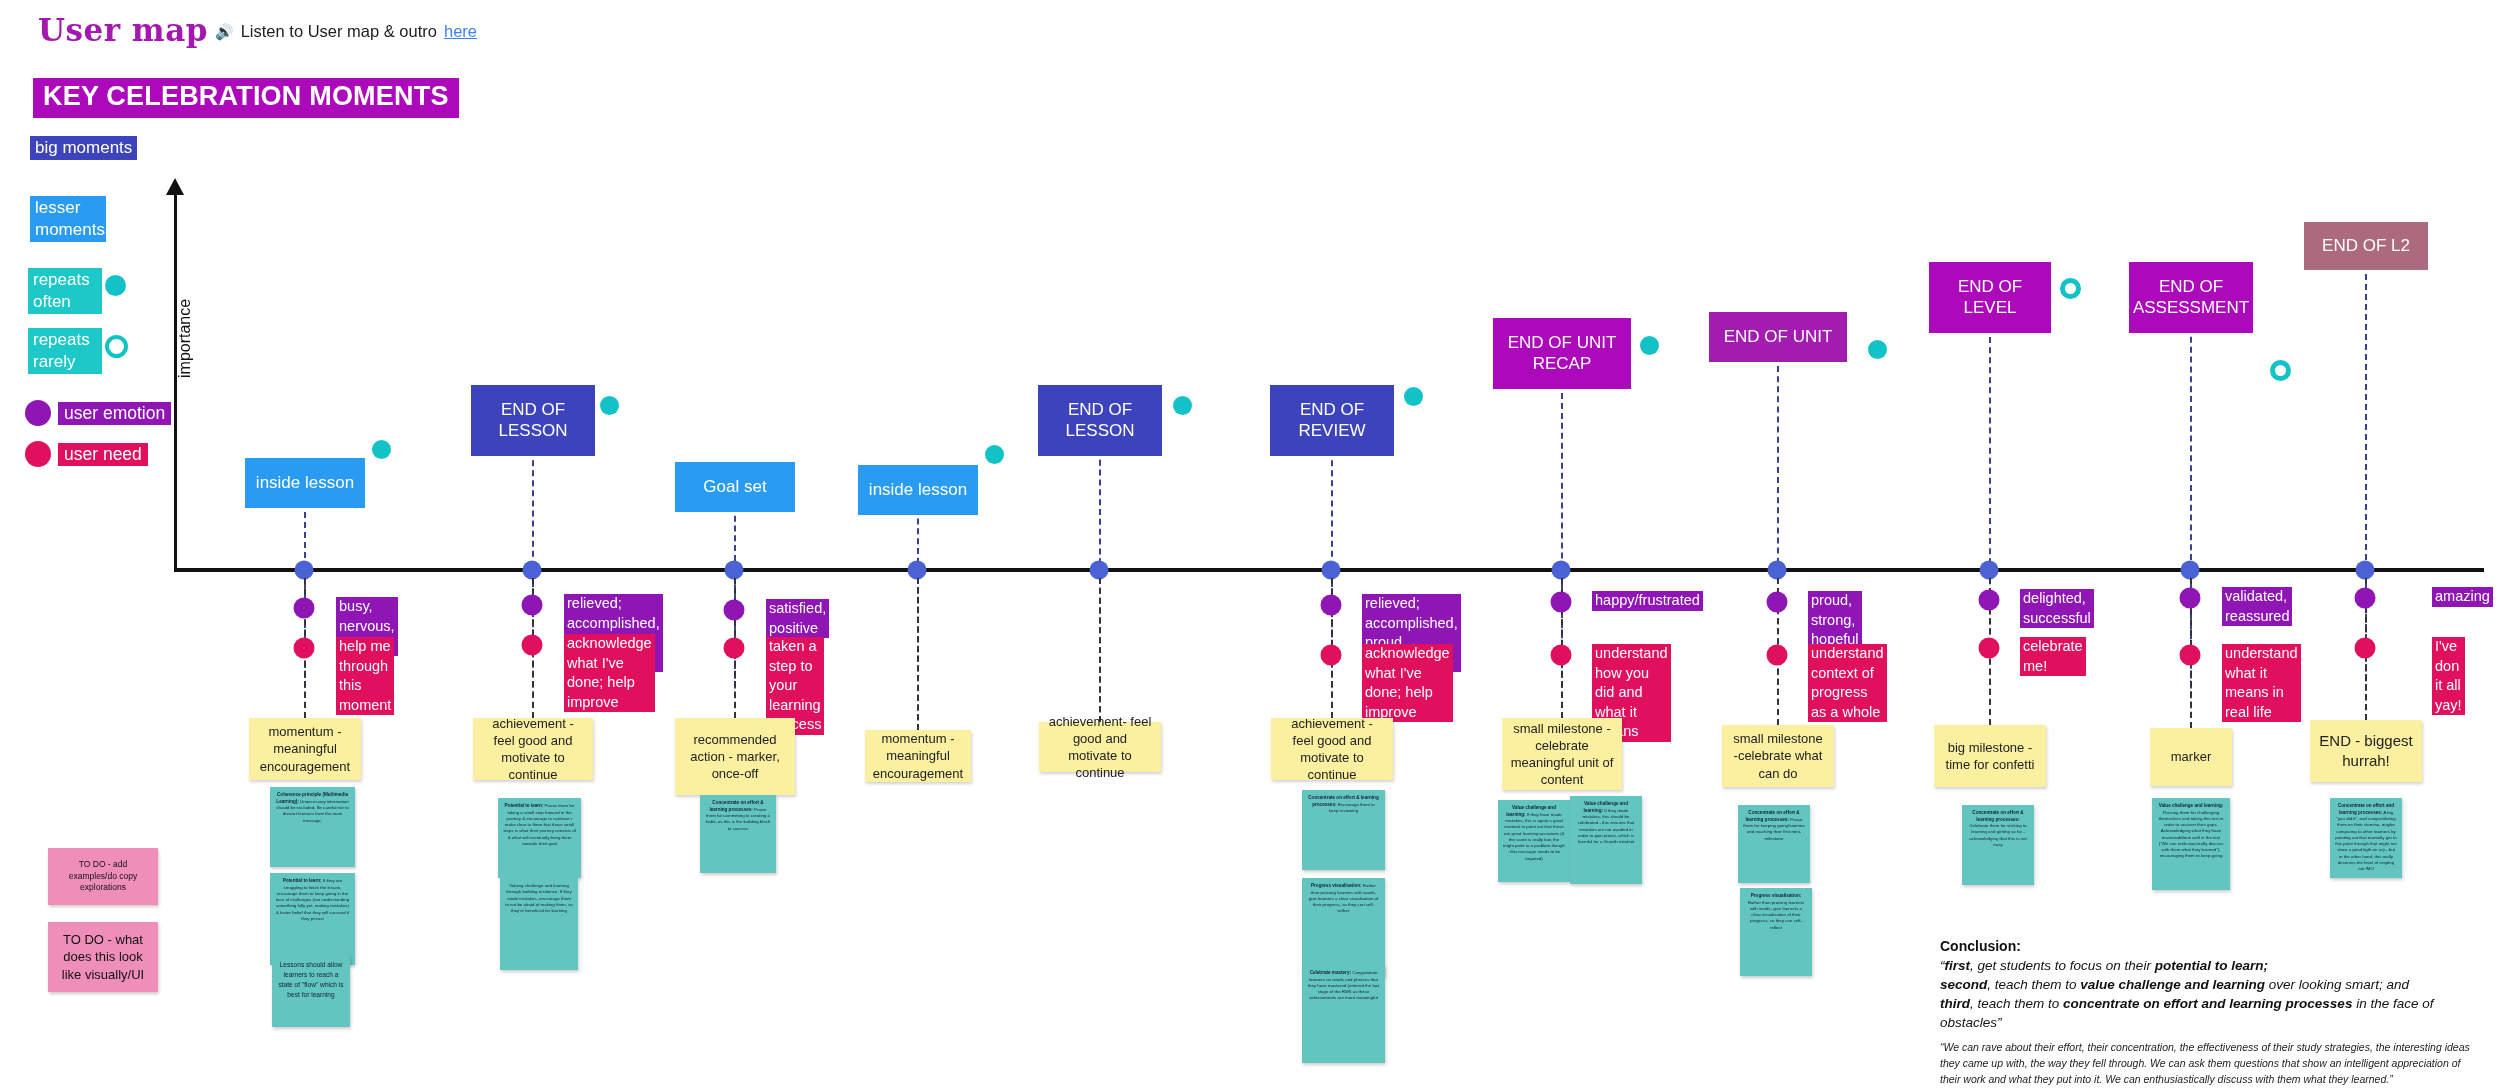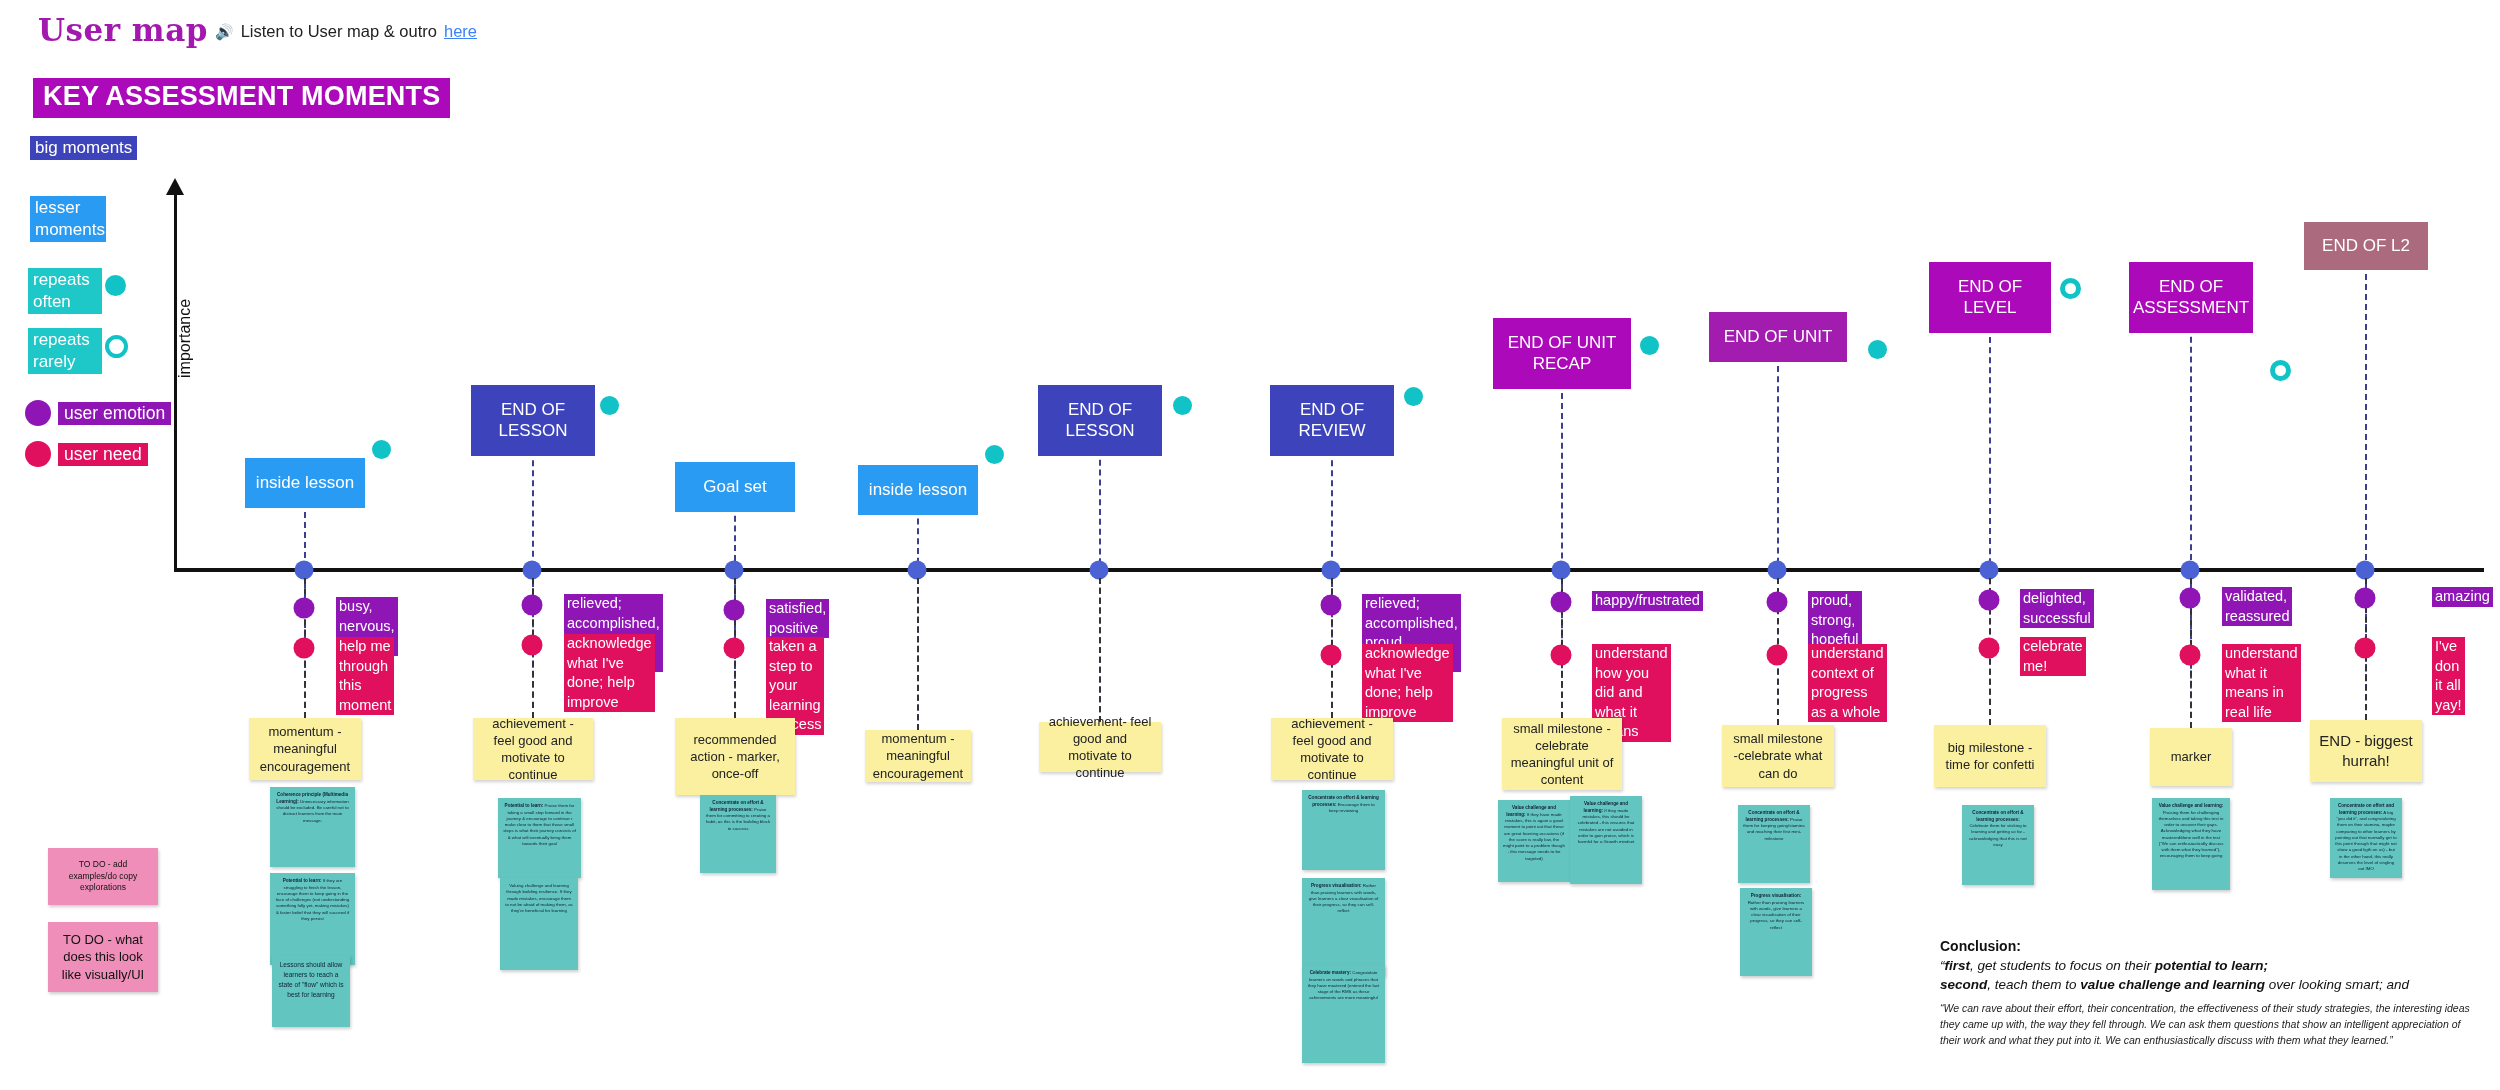--- a/index.html
+++ b/index.html
@@ -88,21 +88,21 @@
 </style>
 </head>
 <body>
 
 <div class="abs" id="title-logo">User map</div>
 <div class="abs" id="audio-row">
   <span class="ico">🔊</span>
   <span>Listen to User map &amp; outro</span>
   <a href="#" id="audio-link">here</a>
 </div>
-<div class="abs" id="banner">KEY ASSESSMENT MOMENTS</div>
+<div class="abs" id="banner">KEY CELEBRATION MOMENTS</div>
 
 <div class="abs lg-tag" id="lg-big">big moments</div>
 <div class="abs lg-tag" id="lg-lesser">lesser moments</div>
 <div class="abs lg-tag" id="lg-rep-often">repeats often</div>
 <div class="abs lg-dot-fill" id="lg-dot1"></div>
 <div class="abs lg-tag" id="lg-rep-rarely">repeats rarely</div>
 <div class="abs lg-dot-open" id="lg-dot2"></div>
 
 <div class="abs lg-row" id="lg-emotion">
   <div class="lg-bullet" style="background:#9015b5"></div>
@@ -243,20 +243,21 @@
       <div class="need-dot" style="top: 648px;"></div>
       <div class="need-lbl" style="left: 66px; top: 637px; max-width: 118px;">I've don it all yay!</div>
       <div class="ynote big" style="top: 720px; width: 112px; height: 62px;">END - biggest hurrah!</div>
     </div>
   </div>
 
 <div class="abs" id="conclusion">
   <div class="c-head">Conclusion:</div>
   <div class="c-line"><span>“</span><b>first</b><span>, get students to focus on their </span><b>potential to learn;</b></div>
   <div class="c-line"><b>second</b><span>, teach them to </span><b>value challenge and learning</b><span> over looking smart; and</span></div>
+  <div class="c-line"><b>third</b><span>, teach them to </span><b>concentrate on effort and learning processes</b><span> in the face of obstacles”</span></div>
   <div class="c-quote">“We can rave about their effort, their concentration, the effectiveness of their study strategies, the interesting ideas they came up with, the way they fell through. We can ask them questions that show an intelligent appreciation of their work and what they put into it. We can enthusiastically discuss with them what they learned.”</div>
 </div>
 
 <div class="tnote" style="left: 270px; top: 787px; width: 85px; height: 80px;"><b>Coherence principle (Multimedia Learning):</b>  Unnecessary information should be excluded. Be careful not to distract learners from the main message.</div>
 <div class="tnote" style="left: 270px; top: 873px; width: 85px; height: 92px;"><b>Potential to learn:</b>  If they are struggling to finish the lesson, encourage them to keep going in the face of challenges (not understanding something fully yet, making mistakes) &amp; foster belief that they will succeed if they persist</div>
 <div class="tnote plain" style="left: 272px; top: 955px; width: 78px; height: 72px;">Lessons should allow learners to reach a state of "flow" which is best for learning</div>
 <div class="tnote" style="left: 498px; top: 798px; width: 83px; height: 80px;"><b>Potential to learn:</b>  Praise them for taking a small step forward in the journey &amp; encourage to continue r make clear to them that those small steps is what their journey consists of &amp; what will eventually bring them towards their goal</div>
 <div class="tnote" style="left: 500px; top: 878px; width: 78px; height: 92px;">Valuing challenge and learning through building resilience. If they made mistakes, encourage them to not be afraid of making them, as they're beneficial for learning</div>
 <div class="tnote" style="left: 700px; top: 795px; width: 76px; height: 78px;"><b>Concentrate on effort &amp; learning processes:</b>  Praise them for committing to creating a habit, as this is the building block to success</div>
 <div class="tnote" style="left: 1302px; top: 790px; width: 83px; height: 80px;"><b>Concentrate on effort &amp; learning processes:</b>  Encourage them to keep reviewing</div>

